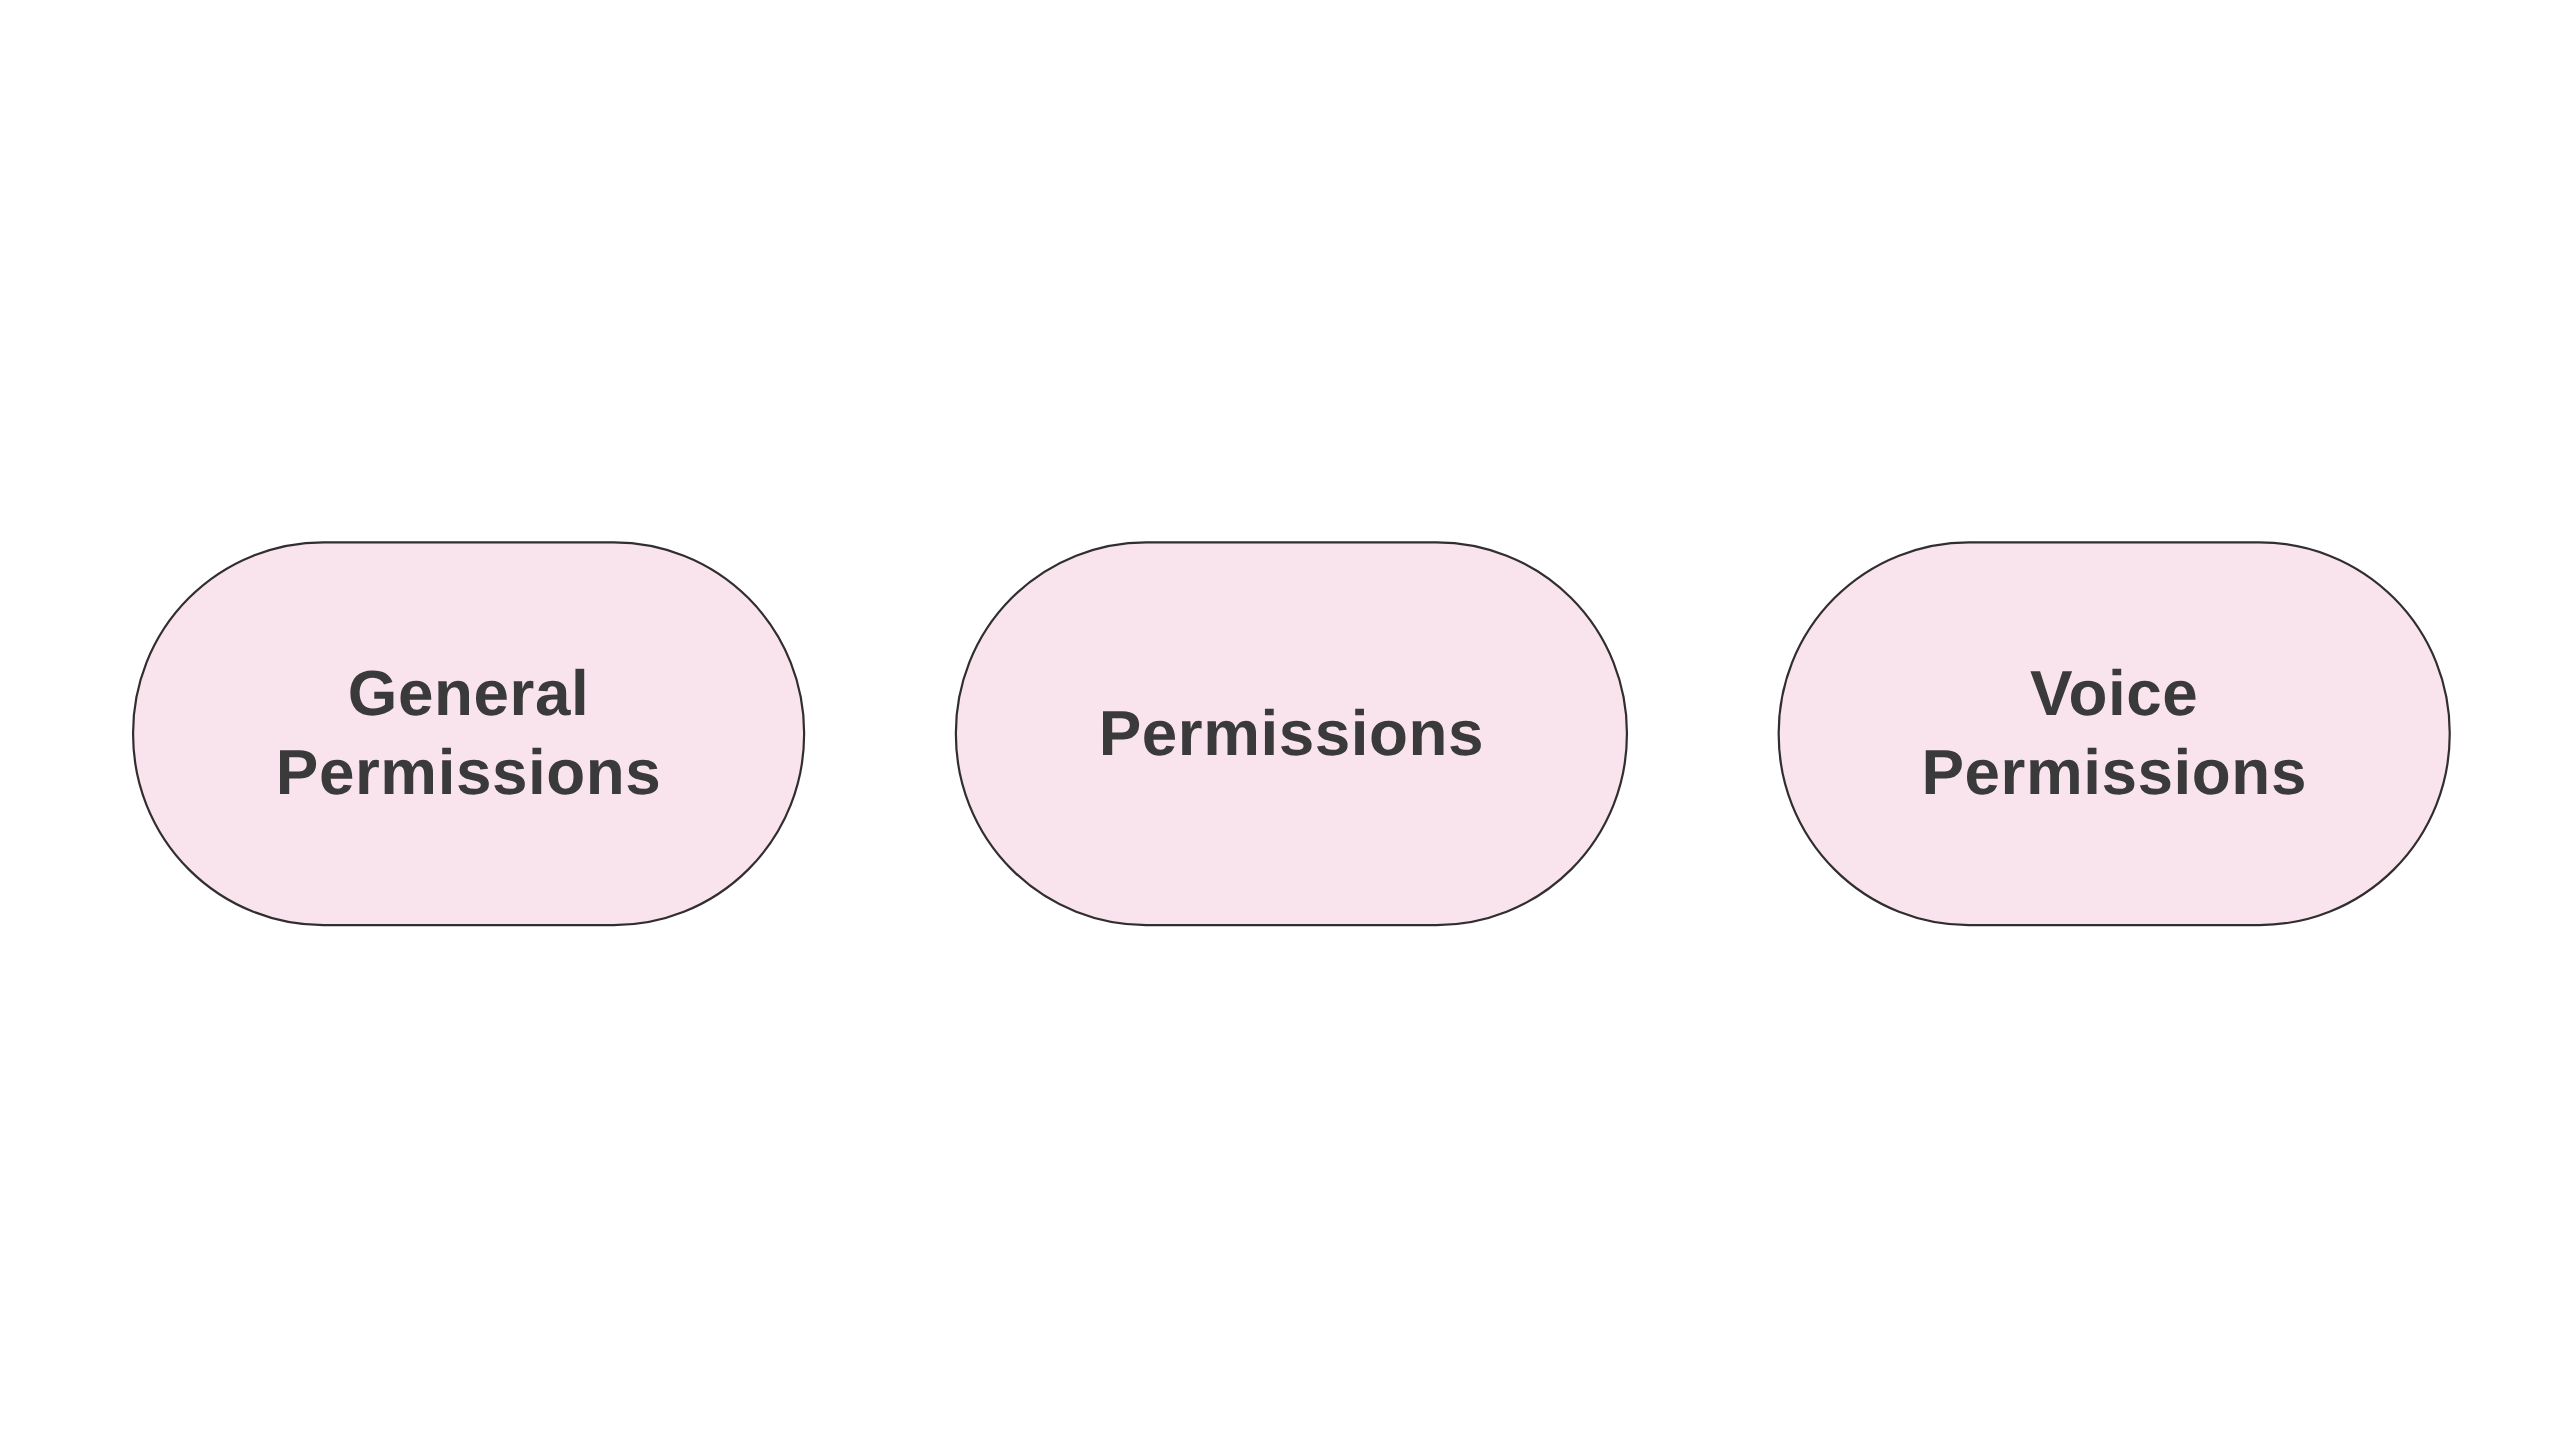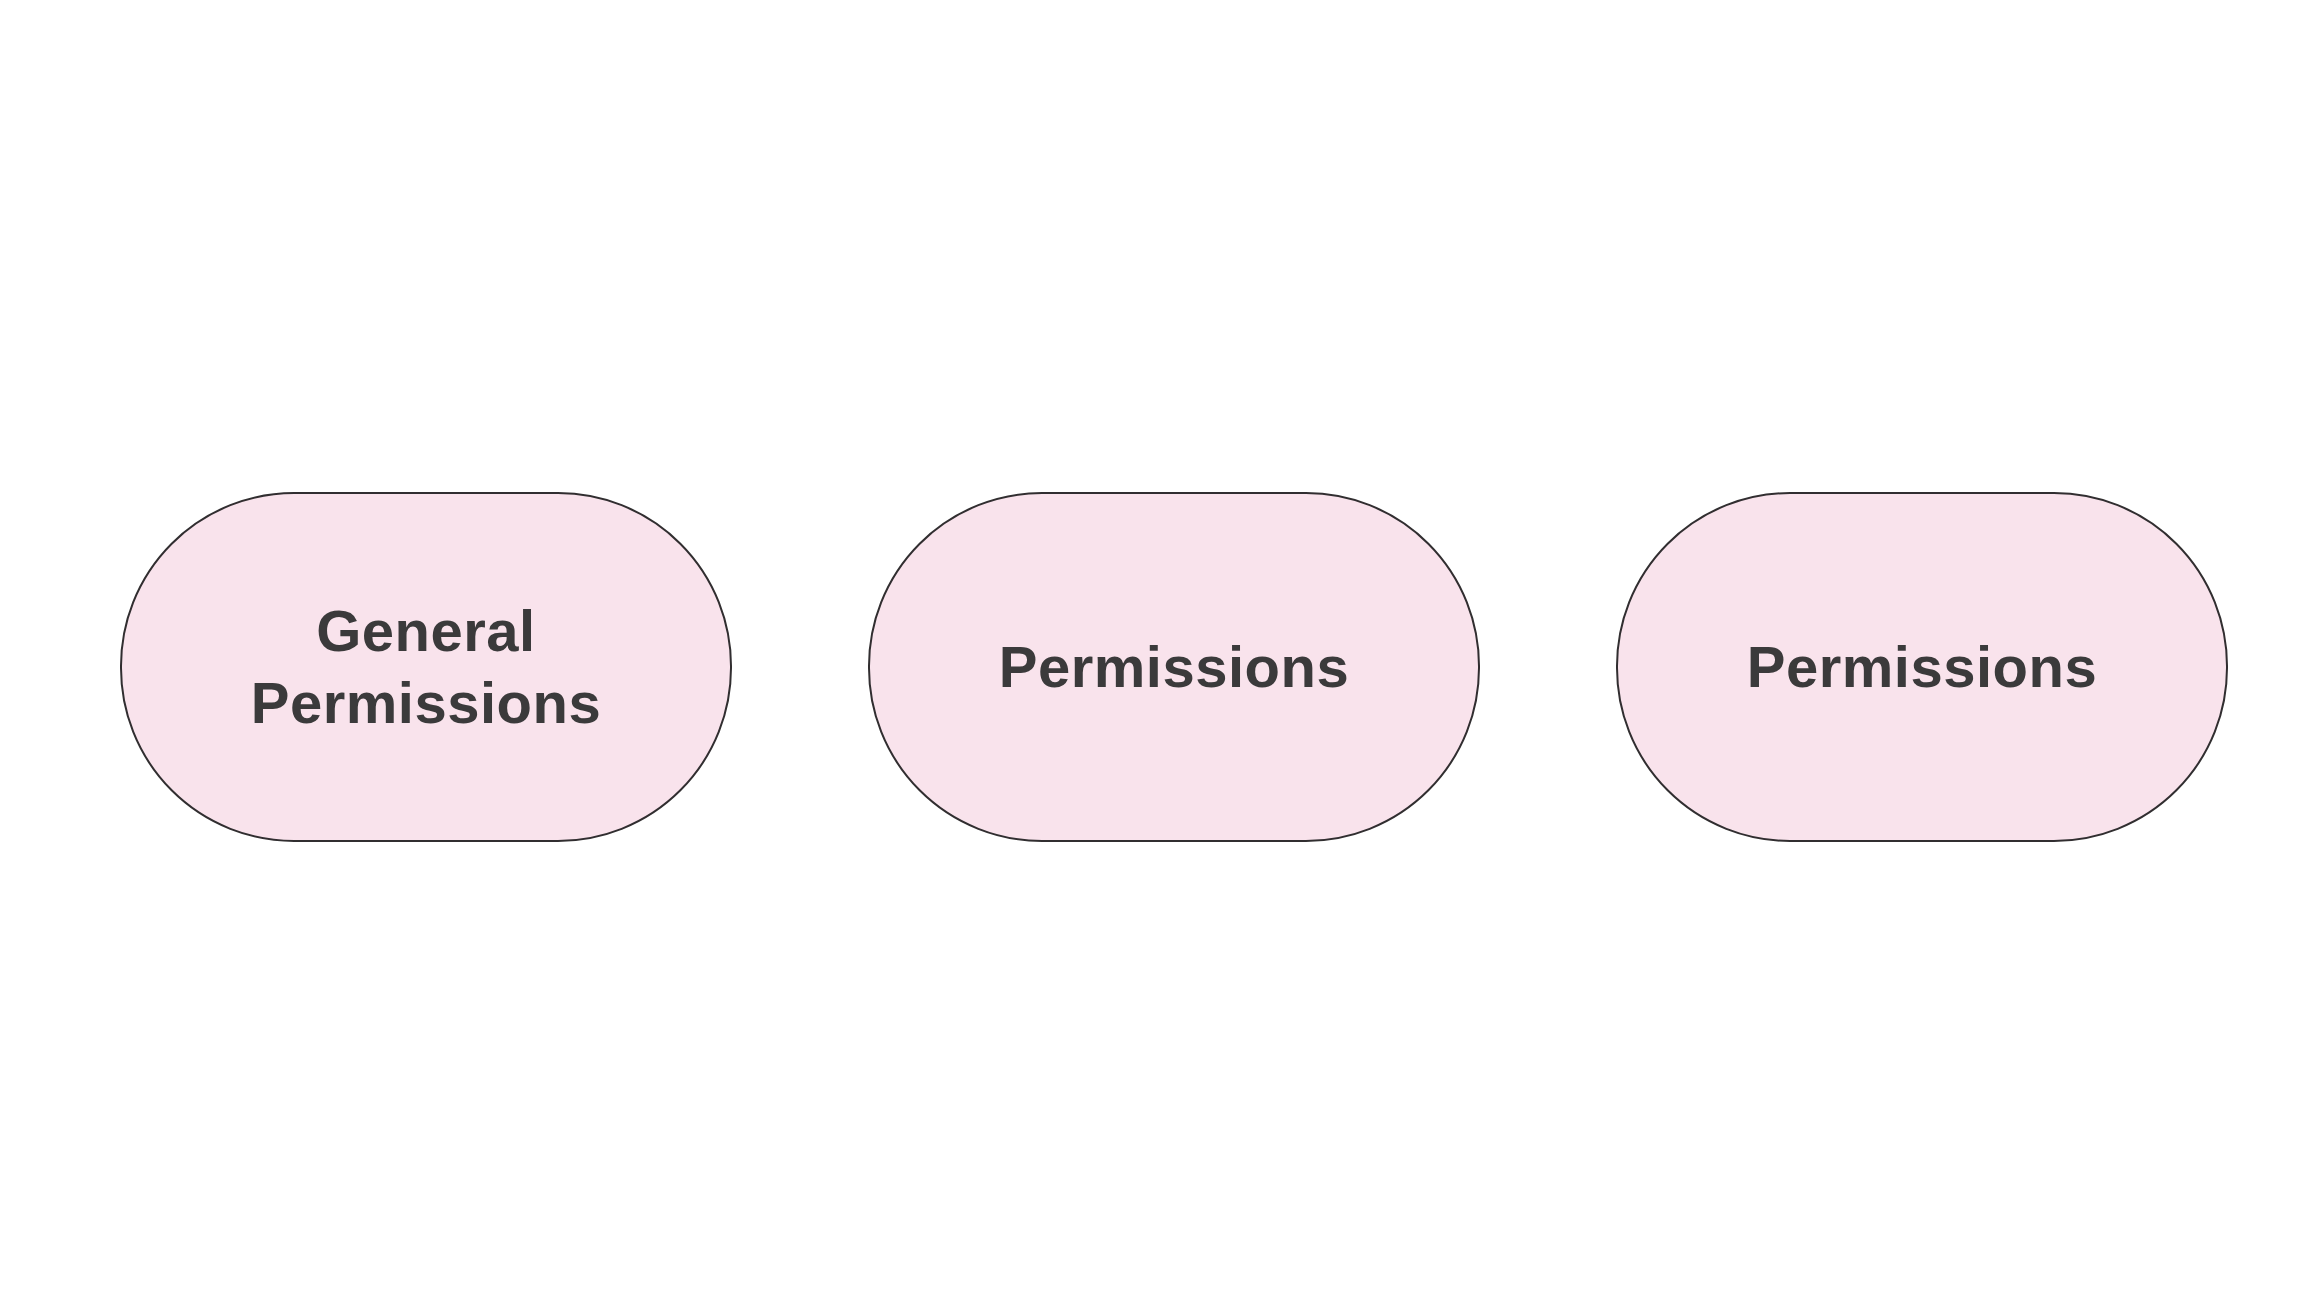--- a/index.html
+++ b/index.html
@@ -57,17 +57,18 @@
   </div>
 
   <div class="node node-1">
     <div class="node-label">
       <span class="line">Permissions</span>
     </div>
   </div>
 
   <div class="node node-2">
     <div class="node-label">
+      <span class="line">Voice</span>
       <span class="line">Permissions</span>
     </div>
   </div>
 
 </div>
 
 </body></html>

